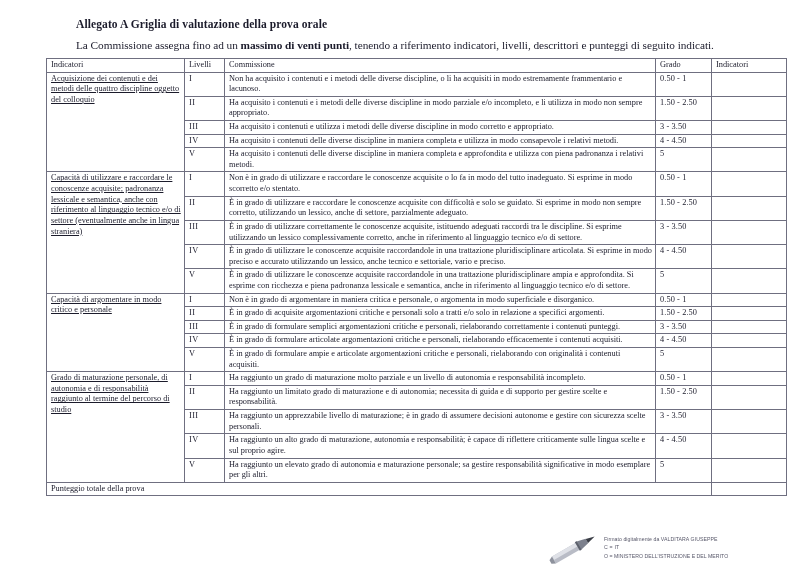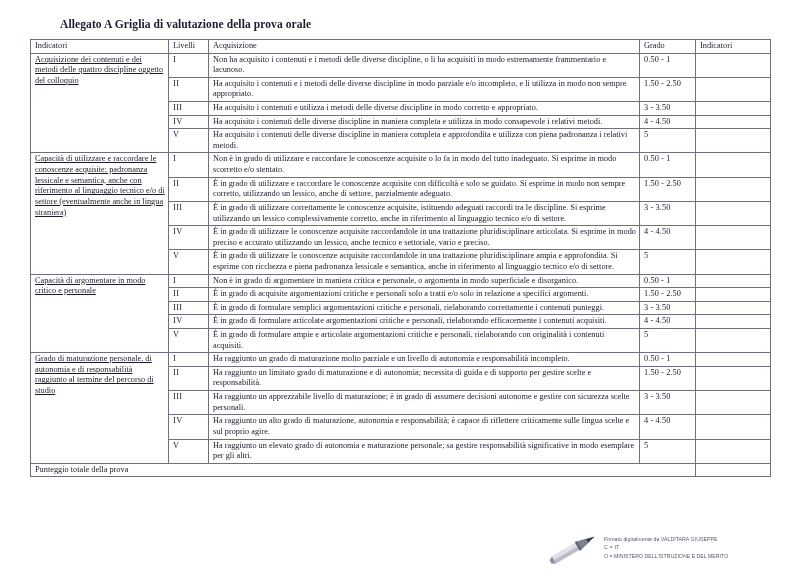--- a/index.html
+++ b/index.html
@@ -14,21 +14,21 @@
     color: #1b1b2b;
     overflow: hidden;
     position: relative;
   }
   .page {
     position: absolute;
     left: 0; top: 0;
     width: 800px;
     height: 579px;
     box-sizing: border-box;
-    padding: 18px 30px 0 30px;
+    padding: 18px 30px 0 46px;
   }
   .doc-title {
     font-size: 11.5px;
     font-weight: bold;
     margin: 0 0 9px 30px;
     letter-spacing: 0.1px;
   }
   .doc-intro {
     font-size: 11.3px;
     margin: 0 0 7px 30px;
@@ -130,34 +130,35 @@
   .sig-text .line2 { letter-spacing: 0.2px; }
   .sig-text .line3 { letter-spacing: 0.02px; }
 </style>
 </head>
 <body>
 
 <div class="page">
 
   <div class="doc-title">Allegato A Griglia di valutazione della prova orale</div>
 
+  <div class="doc-intro"><span>La Commissione assegna fino ad un </span><b>massimo di venti punti</b><span>, tenendo a riferimento indicatori, livelli, descrittori e punteggi di seguito indicati.</span></div>
 
   <table class="grid">
     <colgroup>
       <col class="c-ind">
         <col class="c-liv">
         <col class="c-desc">
         <col class="c-punti">
         <col class="c-pgg">
     </colgroup>
     <thead>
       <tr>
         <th class="h-ind">Indicatori</th>
         <th class="h-liv">Livelli</th>
-        <th class="h-desc">Acquisizione</th>
+        <th class="h-desc">Commissione</th>
         <th class="h-pun">Grado</th>
         <th class="h-pgg">Indicatori</th>
       </tr>
     </thead>
     <tbody id="grid-body">
         <tr>
           <td class="ind" rowspan="5">Acquisizione dei contenuti e dei metodi delle quattro discipline oggetto del colloquio</td>
           <td class="liv">I</td>
           <td class="desc">Non ha acquisito i contenuti e i metodi delle diverse discipline, o li ha acquisiti in modo estremamente frammentario e lacunoso.</td>
           <td class="punti">0.50 - 1</td>

